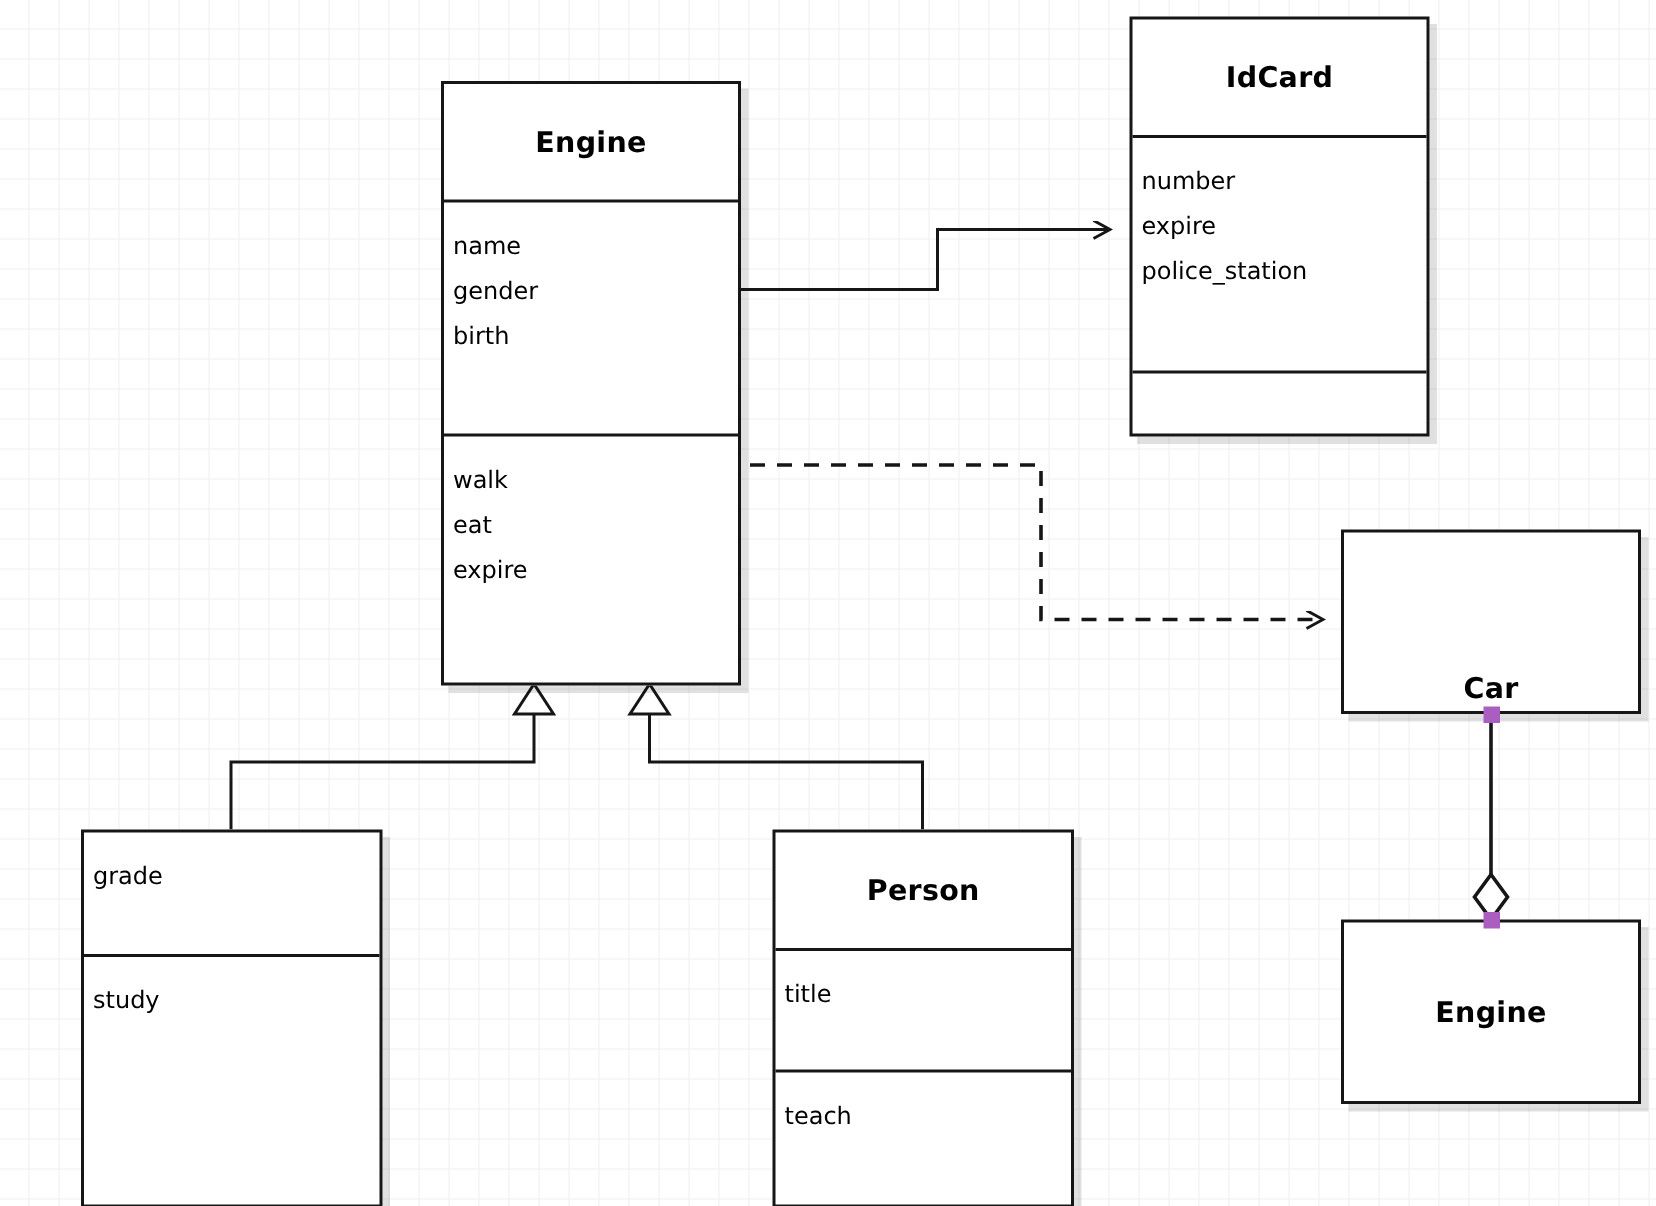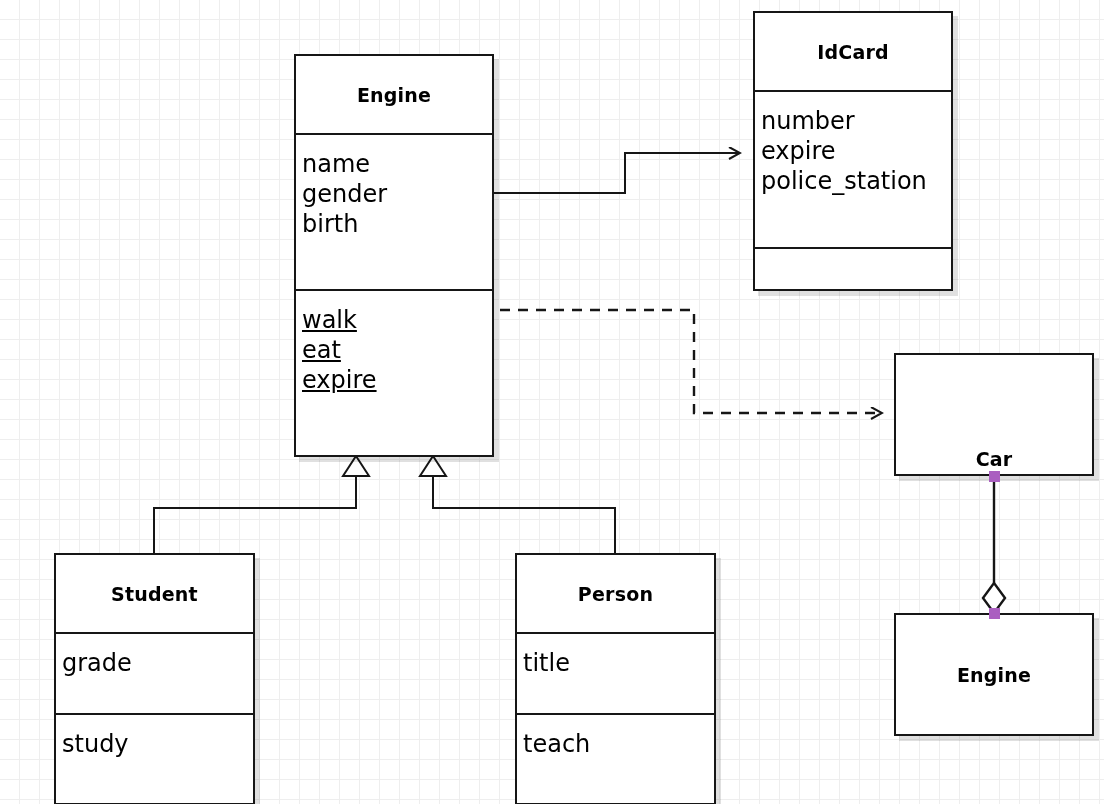--- a/index.html
+++ b/index.html
@@ -54,21 +54,21 @@
   .uml-body {
     padding: 14px 6px 4px 6px;
   }
   .uml-body.center {
     display: flex;
     align-items: center;
     justify-content: center;
     padding: 0;
   }
   .uml-row {
-    font-size: 24px;
+    font-size: 16px;
     line-height: 30px;
     color: #000000;
     white-space: nowrap;
   }
   .port {
     position: absolute;
     width: 11px;
     height: 11px;
     margin-left: -5px;
     margin-top: -5px;
@@ -112,39 +112,38 @@
     </g>
   </svg>
 
   <div class="uml-class" style="left:294px; top:54px; width:200px; height:403px;">
     <div class="uml-section uml-title" style="height:77px;">Engine</div>
     <div class="uml-section uml-body" style="height:156px;">
       <div class="uml-row">name</div>
       <div class="uml-row">gender</div>
       <div class="uml-row">birth</div>
     </div>
-    <div class="uml-section uml-body" style="height:166px;text-decoration:underline;">
+    <div class="uml-section uml-body" style="height:166px;">
       <div class="uml-row">walk</div>
       <div class="uml-row">eat</div>
       <div class="uml-row">expire</div>
     </div>
   </div>
 
   <div class="uml-class" style="left:753px; top:11px; width:200px; height:280px;">
     <div class="uml-section uml-title" style="height:77px;text-align:right;">IdCard</div>
     <div class="uml-section uml-body" style="height:157px;">
       <div class="uml-row">number</div>
       <div class="uml-row">expire</div>
       <div class="uml-row">police_station</div>
     </div>
     <div class="uml-section uml-body" style="height:42px;"></div>
   </div>
 
   <div class="uml-class" style="left:54px; top:553px; width:201px; height:252px;">
-    <div class="uml-section uml-title" style="height:77px;">Student</div>
     <div class="uml-section uml-body" style="height:81px;">
       <div class="uml-row">grade</div>
     </div>
     <div class="uml-section uml-body" style="height:90px;">
       <div class="uml-row">study</div>
     </div>
   </div>
 
   <div class="uml-class" style="left:515px; top:553px; width:201px; height:252px;">
     <div class="uml-section uml-title" style="height:77px;">Person</div>

